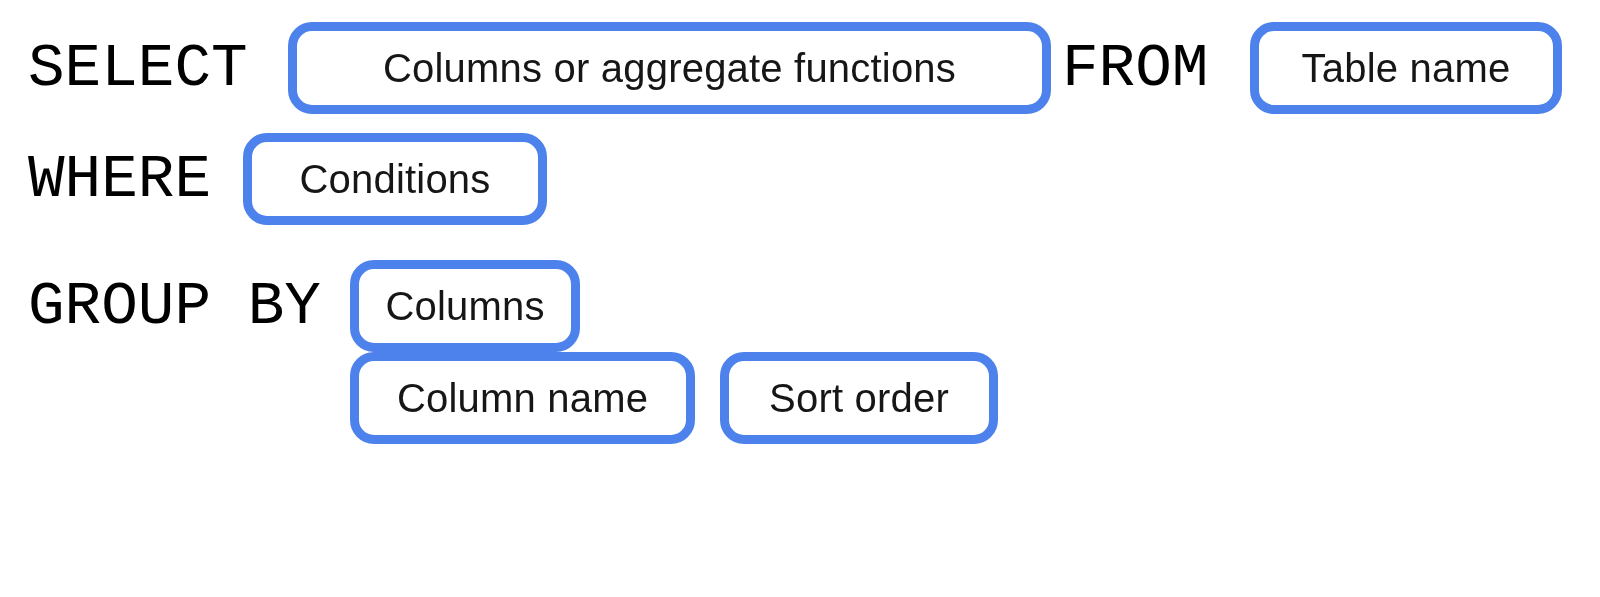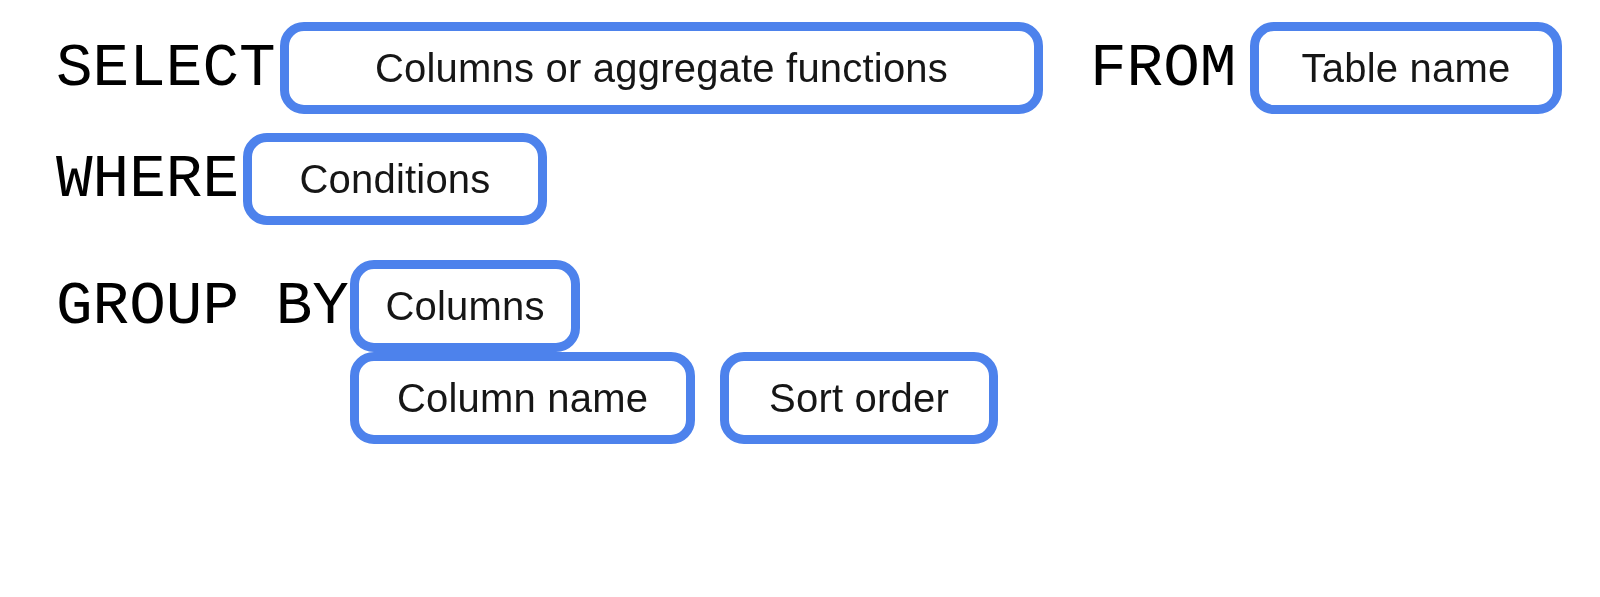--- a/index.html
+++ b/index.html
@@ -30,21 +30,20 @@
   .kw {
     position: absolute;
     top: 0;
     height: 92px;
     line-height: 94px;
     font-family: "Liberation Mono", monospace;
     font-size: 61px;
     font-weight: 400;
     color: #000000;
     white-space: pre;
-    margin-left: 28px;
   }
   .punct {
     position: absolute;
     top: 0;
     height: 92px;
     line-height: 94px;
     font-family: "Liberation Mono", monospace;
     font-size: 61px;
     font-weight: 700;
     color: #000000;
@@ -65,21 +64,21 @@
     font-family: "Liberation Sans", sans-serif;
     font-size: 40px;
     font-weight: 500;
     color: #161616;
     white-space: nowrap;
     letter-spacing: 0.2px;
   }
 
   
   .r1-kw1  { left: 28px; }
-  .r1-box1 { left: 280px;  width: 763px; }
+  .r1-box1 { left: 288px;  width: 763px; }
   .r1-kw2  { left: 1062px; }
   .r1-box2 { left: 1250px; width: 312px; }
   
   .r2-kw1  { left: 28px; }
   .r2-box1 { left: 243px;  width: 304px; }
   
   .r3-kw1  { left: 28px; }
   .r3-box1 { left: 350px;  width: 230px; }
   
   .r4-kw1  { left: 28px; }

